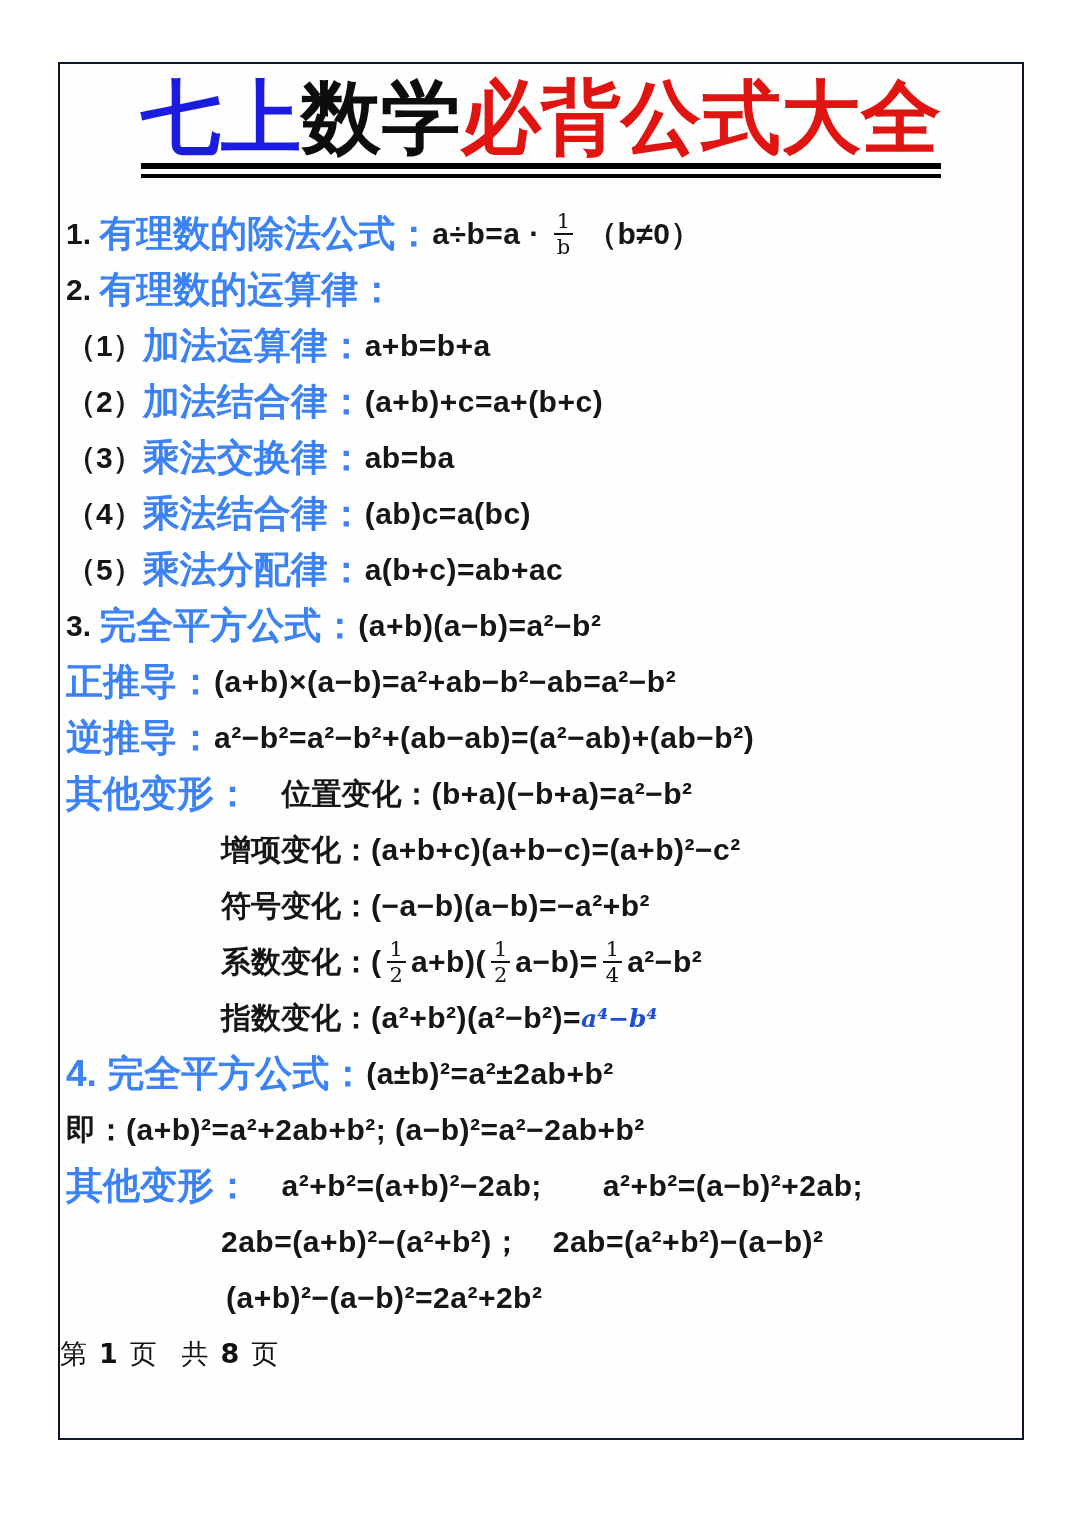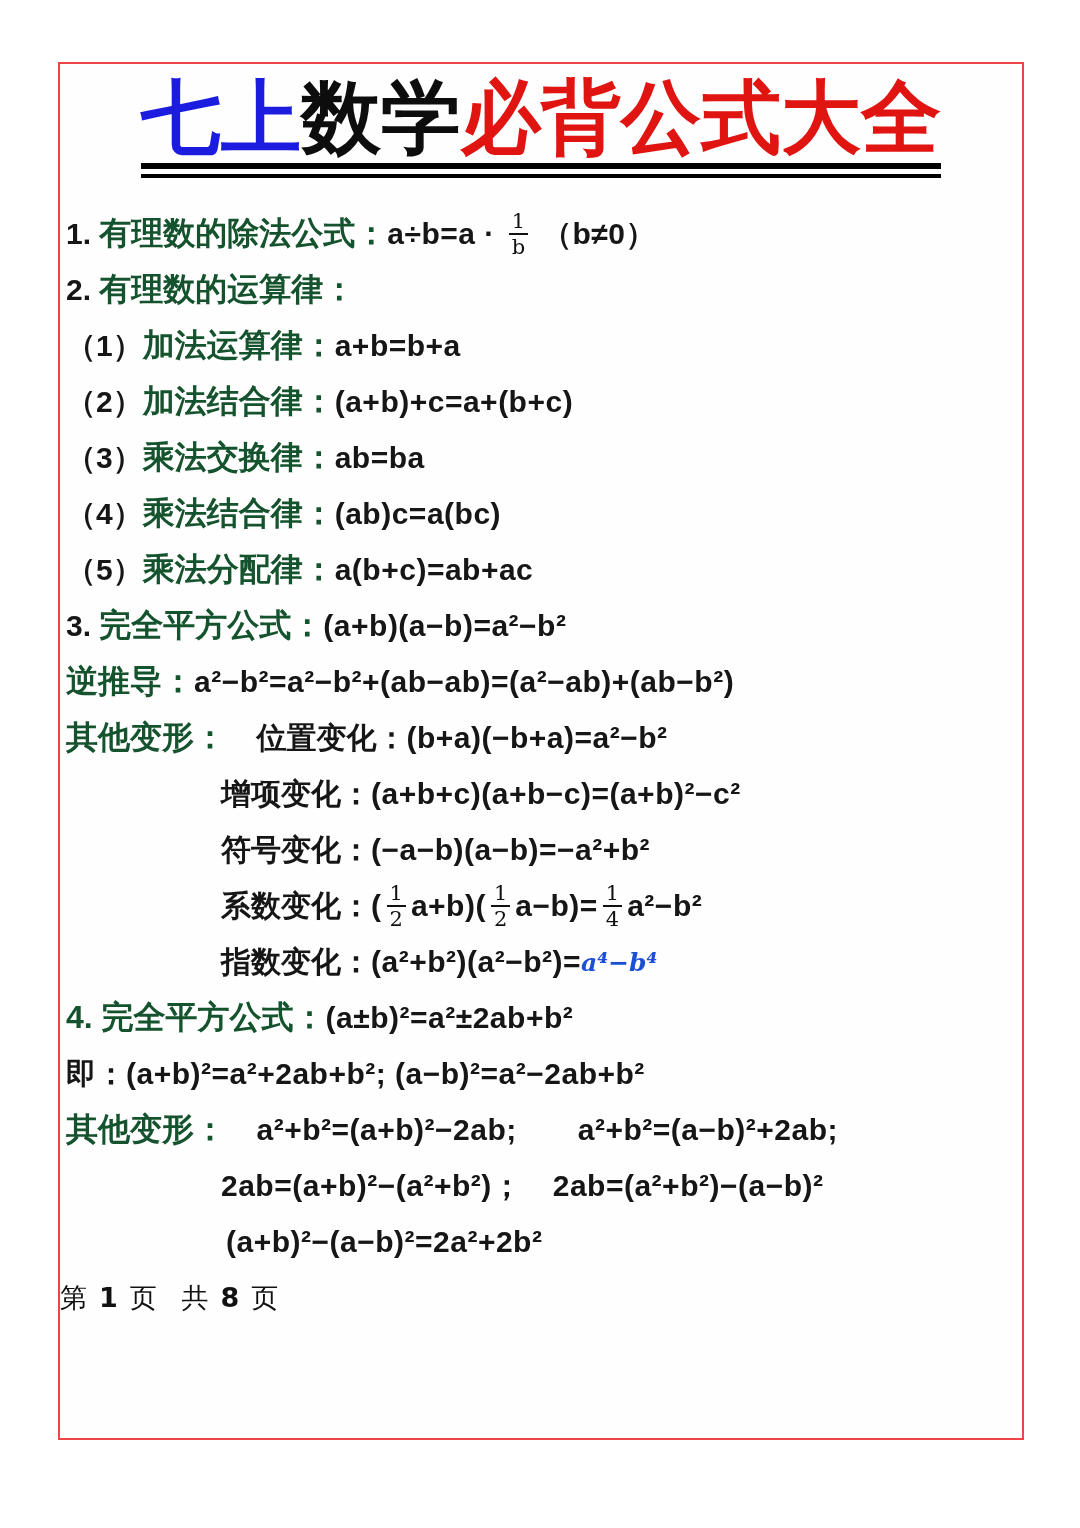--- a/index.html
+++ b/index.html
@@ -3,37 +3,37 @@
 <meta charset="utf-8">
 <style>
   html,body{margin:0;padding:0;}
   body{
     width:1080px;height:1528px;background:#ffffff;position:relative;
     font-family:"Liberation Sans","DejaVu Sans",sans-serif;
     color:#161616;overflow:hidden;
   }
   .page-border{
     position:absolute;left:58px;top:62px;width:962px;height:1374px;
-    border:2px solid #ef4444;background:#fffefe;box-sizing:content-box;
+    border:2px solid #0f172a;background:#fffefe;box-sizing:content-box;
   }
   .title-wrap{text-align:center;margin-top:14px;}
   .title{display:inline-block;font-weight:bold;font-size:80px;line-height:1.0;padding:0 10px;}
   .t-blue{color:#1c1ce0;}
   .t-black{color:#0d0d0d;}
   .t-red{color:#e01410;}
   .ul{background:#000;}
   .ul1{height:6px;margin-top:5px;}
   .ul2{height:4px;margin-top:5px;}
   .lines{margin-top:28px;padding:0 6px;}
   .line{
     height:56px;display:flex;align-items:center;
     font-weight:bold;white-space:pre;
   }
   .s-blk{font-size:30px;color:#161616;}
-  .s-red{font-size:32px;color:#14532d;}
+  .s-red{font-size:37px;color:#3b82f6;}
   .s-f{font-size:30px;color:#161616;letter-spacing:0.5px;}
   .s-fi{font-size:25px;color:#1d4ed8;font-family:"DejaVu Serif","Liberation Serif",serif;font-style:italic;}
   .frac{
     display:inline-flex;flex-direction:column;align-items:center;
     font-family:"DejaVu Serif","Liberation Serif",serif;font-weight:normal;
     font-size:21px;line-height:1.15;margin:0 5px;color:#111;
   }
   .fr-num{border-bottom:2px solid #111;padding:0 3px;}
   .fr-den{padding:0 3px;}
   .footer{
@@ -58,20 +58,21 @@
 
   <div class="lines">
       <div class="line"><span class="s-blk">1. </span><span class="s-red">有理数的除法公式：</span><span class="s-f">a÷b=a · </span><span class="frac"><span class="fr-num">1</span><span class="fr-den">b</span></span><span class="s-f"> （b≠0）</span></div>
       <div class="line"><span class="s-blk">2. </span><span class="s-red">有理数的运算律：</span></div>
       <div class="line"><span class="s-blk">（1）</span><span class="s-red">加法运算律：</span><span class="s-f">a+b=b+a</span></div>
       <div class="line"><span class="s-blk">（2）</span><span class="s-red">加法结合律：</span><span class="s-f">(a+b)+c=a+(b+c)</span></div>
       <div class="line"><span class="s-blk">（3）</span><span class="s-red">乘法交换律：</span><span class="s-f">ab=ba</span></div>
       <div class="line"><span class="s-blk">（4）</span><span class="s-red">乘法结合律：</span><span class="s-f">(ab)c=a(bc)</span></div>
       <div class="line"><span class="s-blk">（5）</span><span class="s-red">乘法分配律：</span><span class="s-f">a(b+c)=ab+ac</span></div>
       <div class="line"><span class="s-blk">3. </span><span class="s-red">完全平方公式：</span><span class="s-f">(a+b)(a−b)=a²−b²</span></div>
+      <div class="line"><span class="s-red">正推导：</span><span class="s-f">(a+b)×(a−b)=a²+ab−b²−ab=a²−b²</span></div>
       <div class="line"><span class="s-red">逆推导：</span><span class="s-f">a²−b²=a²−b²+(ab−ab)=(a²−ab)+(ab−b²)</span></div>
       <div class="line"><span class="s-red">其他变形：</span><span class="s-f">　</span><span class="s-blk">位置变化：</span><span class="s-f">(b+a)(−b+a)=a²−b²</span></div>
       <div class="line" style="padding-left: 155px;"><span class="s-blk">增项变化：</span><span class="s-f">(a+b+c)(a+b−c)=(a+b)²−c²</span></div>
       <div class="line" style="padding-left: 155px;"><span class="s-blk">符号变化：</span><span class="s-f">(−a−b)(a−b)=−a²+b²</span></div>
       <div class="line" style="padding-left: 155px;"><span class="s-blk">系数变化：</span><span class="s-f">(</span><span class="frac"><span class="fr-num">1</span><span class="fr-den">2</span></span><span class="s-f">a+b)(</span><span class="frac"><span class="fr-num">1</span><span class="fr-den">2</span></span><span class="s-f">a−b)=</span><span class="frac"><span class="fr-num">1</span><span class="fr-den">4</span></span><span class="s-f">a²−b²</span></div>
       <div class="line" style="padding-left: 155px;"><span class="s-blk">指数变化：</span><span class="s-f">(a²+b²)(a²−b²)=</span><span class="s-fi">a⁴−b⁴</span></div>
       <div class="line"><span class="s-red">4. 完全平方公式：</span><span class="s-f">(a±b)²=a²±2ab+b²</span></div>
       <div class="line"><span class="s-blk">即：</span><span class="s-f">(a+b)²=a²+2ab+b²; (a−b)²=a²−2ab+b²</span></div>
       <div class="line"><span class="s-red">其他变形：</span><span class="s-f">　</span><span class="s-f">a²+b²=(a+b)²−2ab;</span><span class="s-f">　　</span><span class="s-f">a²+b²=(a−b)²+2ab;</span></div>
       <div class="line" style="padding-left: 155px;"><span class="s-f">2ab=(a+b)²−(a²+b²)；</span><span class="s-f">　</span><span class="s-f">2ab=(a²+b²)−(a−b)²</span></div>

